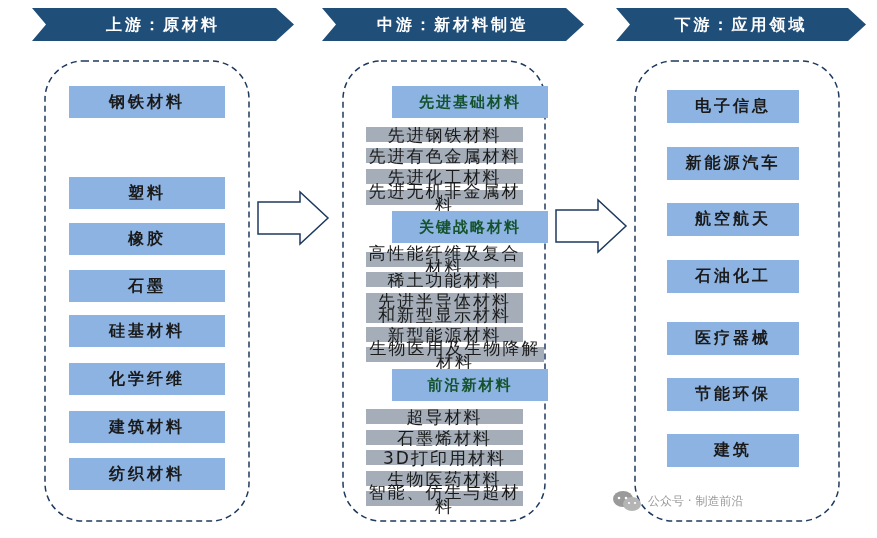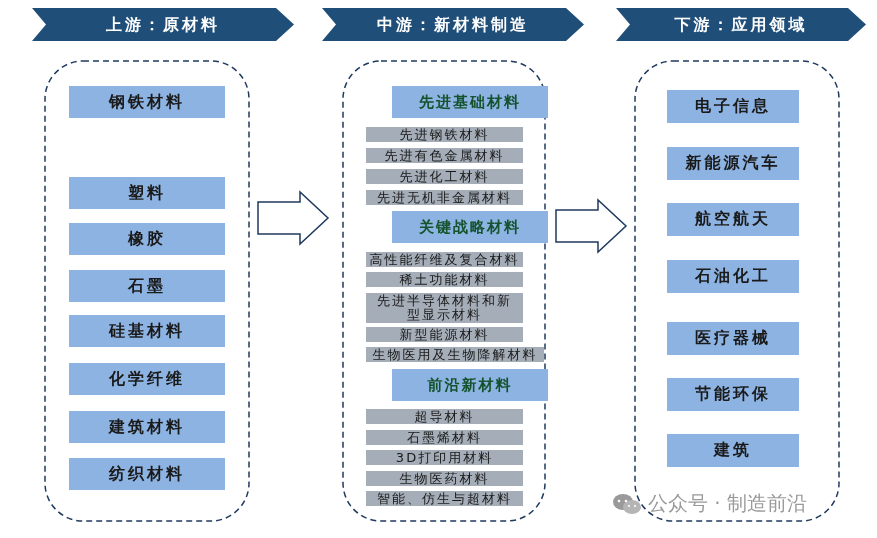--- a/index.html
+++ b/index.html
@@ -17,26 +17,26 @@
   .group svg.frame { position: absolute; left: 0; top: 0; }
   .box {
     position: absolute; background: #8db3e2; color: #1a1a1a; font-weight: bold;
     text-align: center; font-size: 16px; letter-spacing: 3px; display: flex; align-items: center; justify-content: center;
   }
   .cat {
     position: absolute; background: #8db3e2; color: #14532d; font-weight: bold;
     font-size: 15px; letter-spacing: 2px; display: flex; align-items: center; justify-content: center; margin-left: 25px;
   }
   .sub {
-    position: absolute; background: #a5aeb8; color: #1a1a1a; font-size: 13px; letter-spacing: 2px;
+    position: absolute; background: #a5aeb8; color: #1a1a1a; font-size: 17px; letter-spacing: 2px;
     display: flex; align-items: center; justify-content: center; text-align: center; line-height: 14px;
   }
   .arrow { position: absolute; }
   .watermark {
-    position: absolute; left: 612px; top: 490px; font-size: 20px; color: #9a9a9a; display: flex; align-items: center;
+    position: absolute; left: 612px; top: 490px; font-size: 12px; color: #9a9a9a; display: flex; align-items: center;
   }
   .watermark .wm-icon { width: 30px; height: 22px; margin-right: 6px; }
 </style>
 </head>
 <body>
 
 <div class="banner" style="left:32px;width:262px;">
   <svg width="262" height="33">
     <polygon points="0,0 244,0 262,16.5 244,33 0,33 14,16.5" fill="#1f4e79"></polygon>
   </svg>

